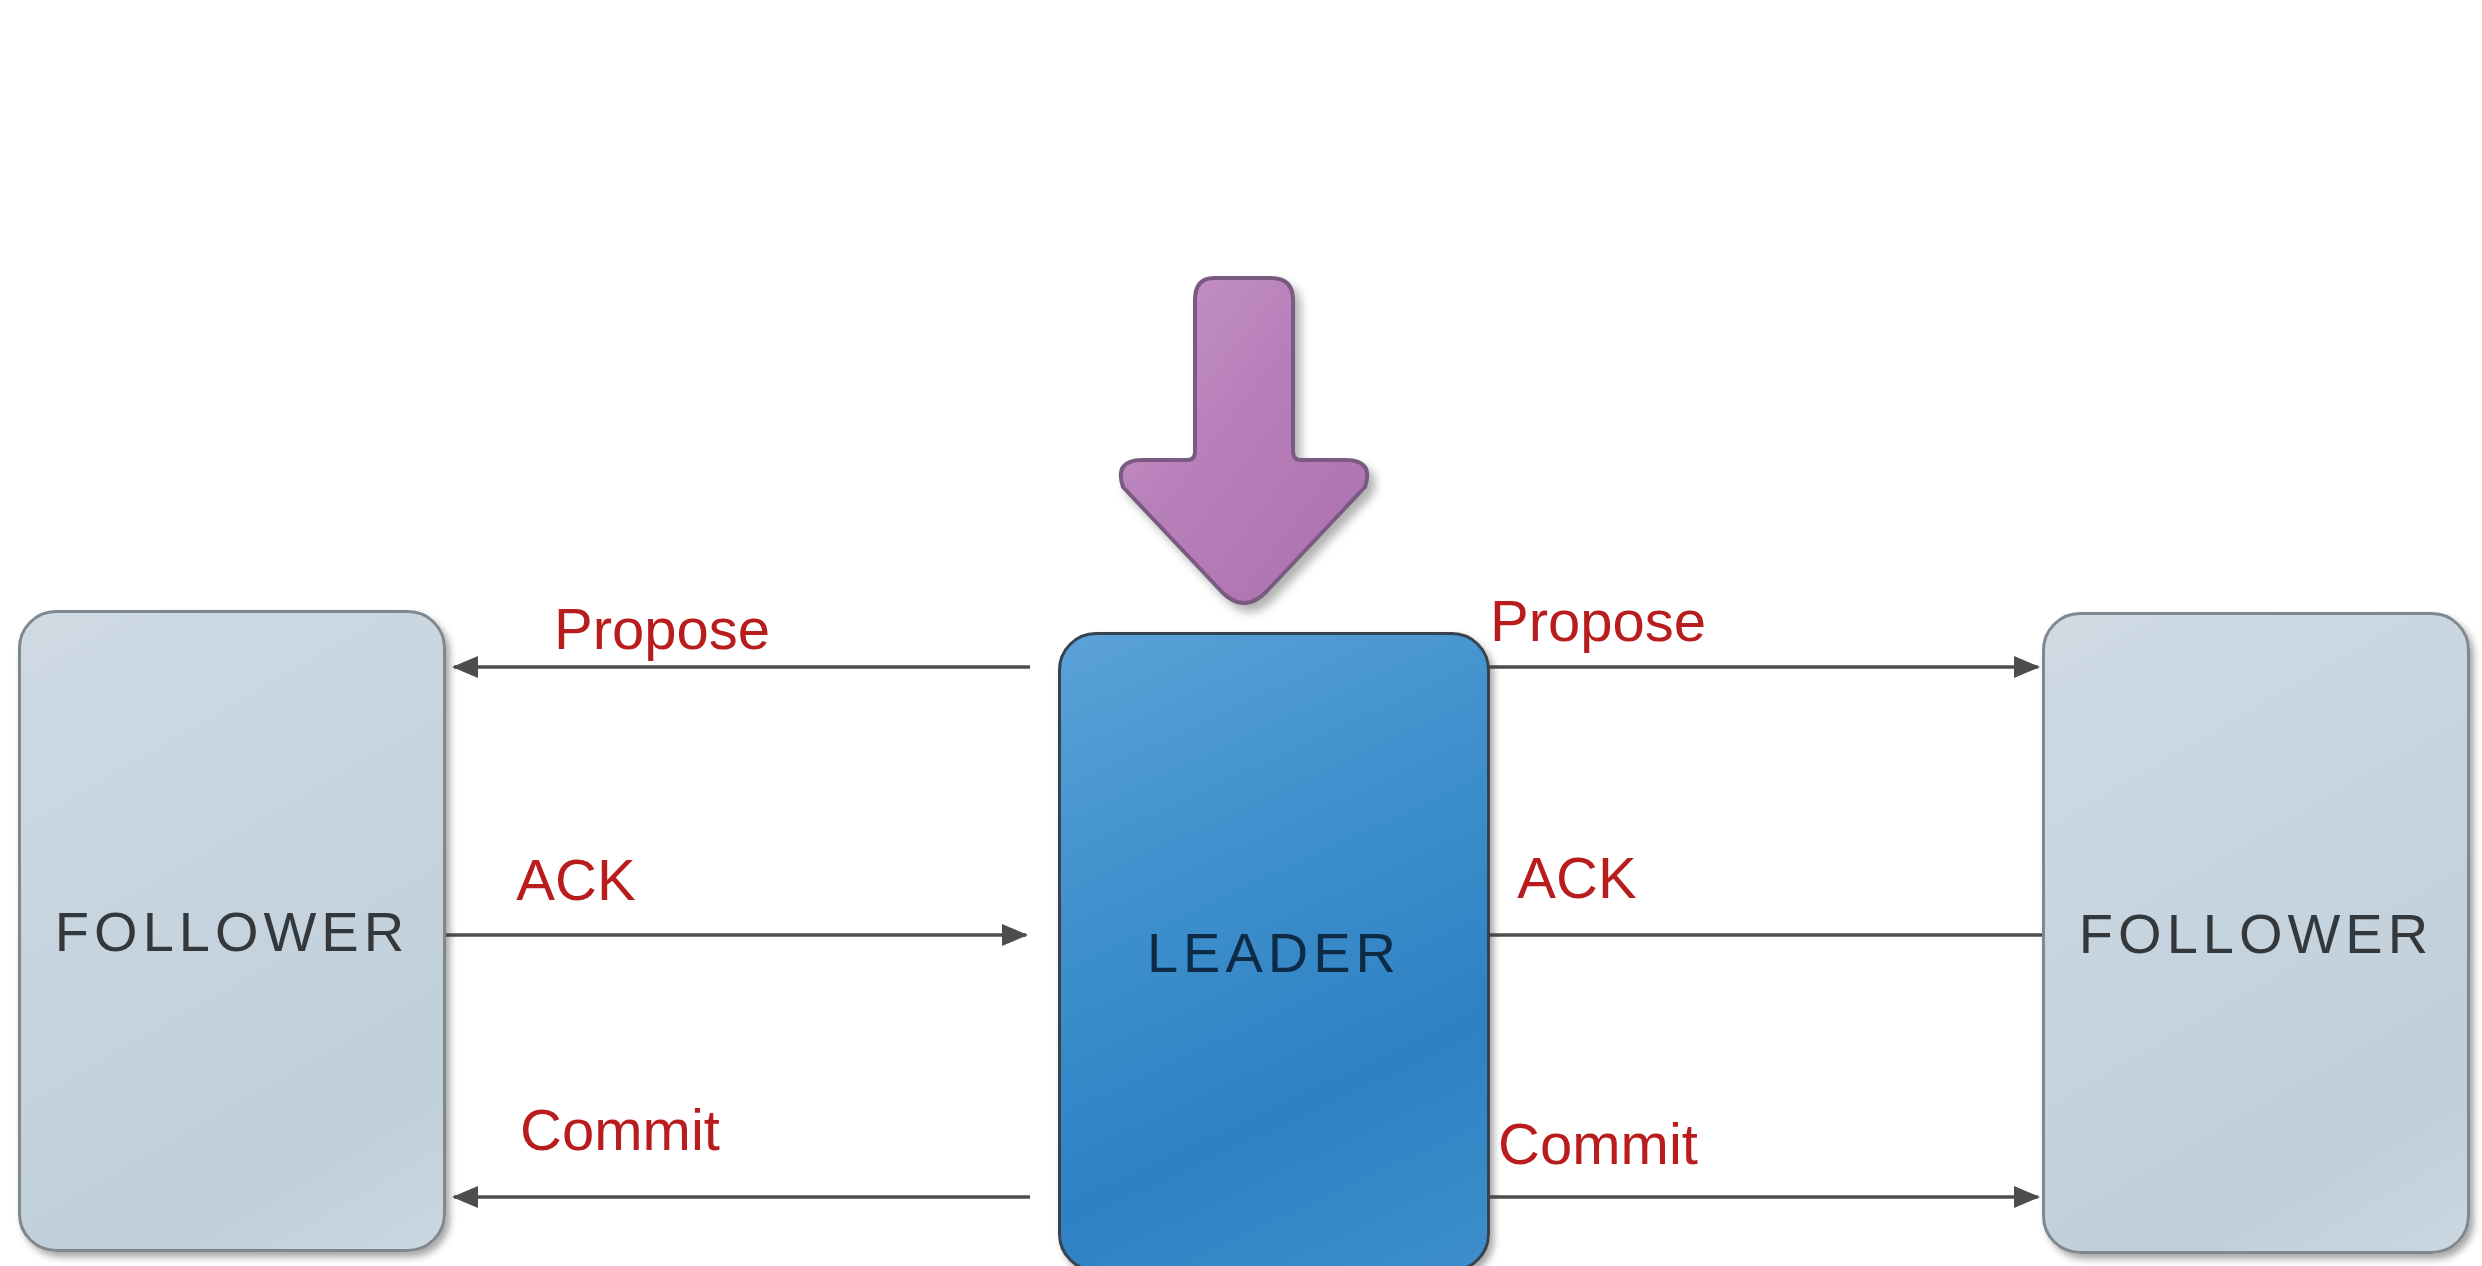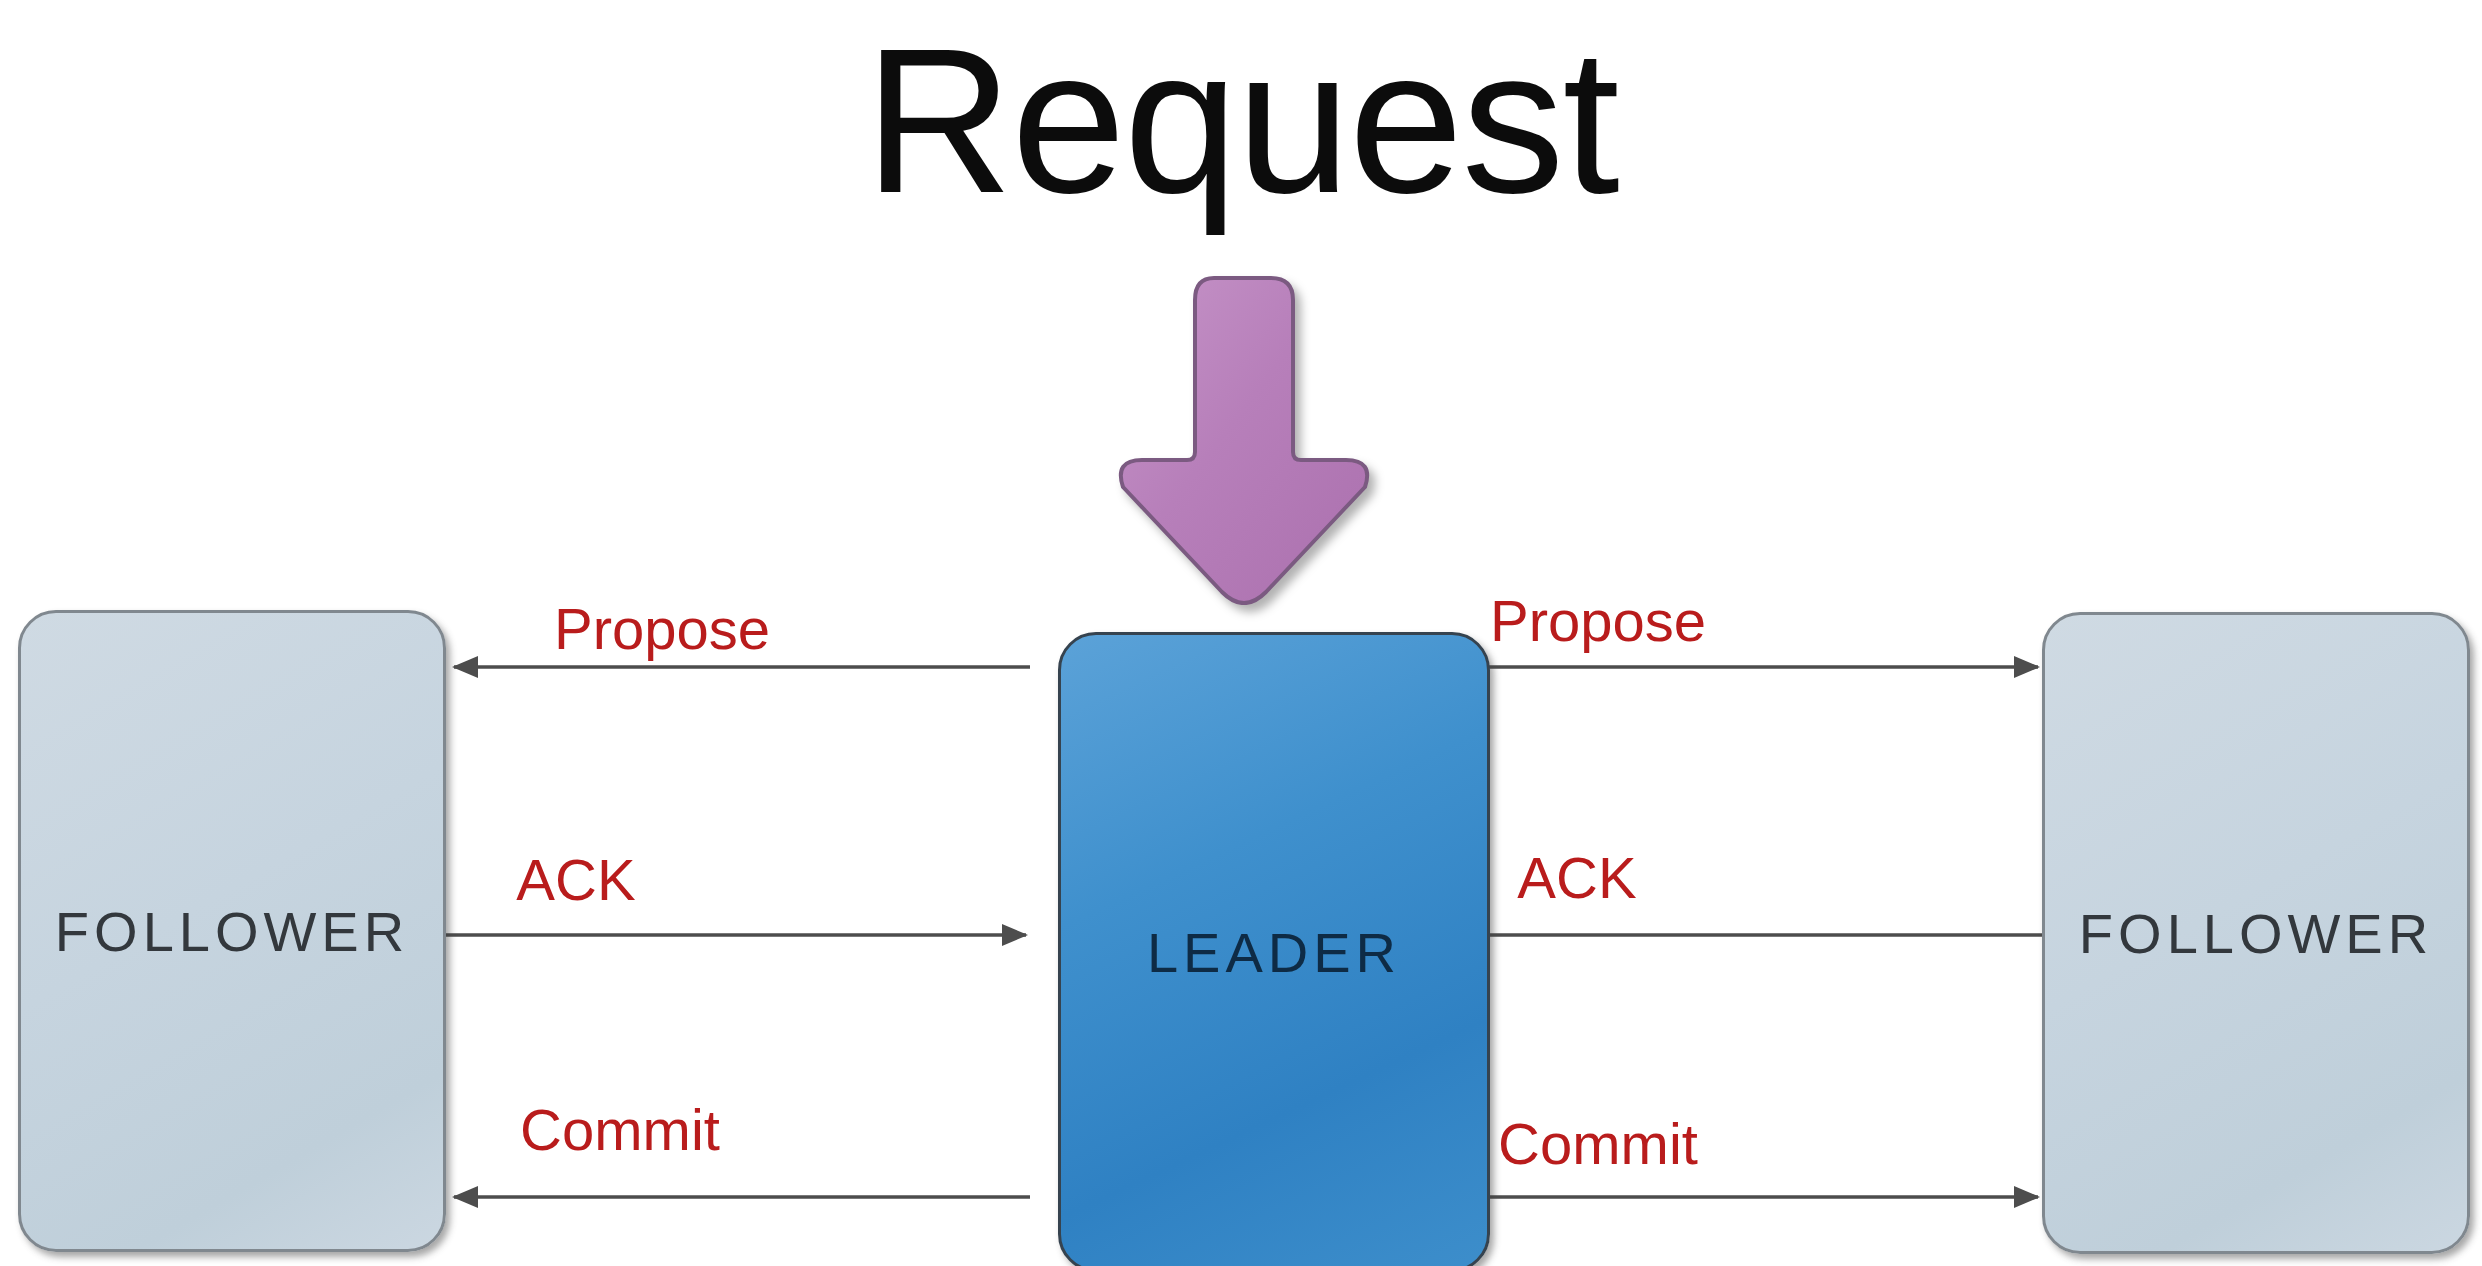--- a/index.html
+++ b/index.html
@@ -74,21 +74,20 @@
   }
   .request-arrow{
     filter:drop-shadow(6px 7px 5px rgba(0,0,0,0.30));
   }
 </style>
 </head>
 <body>
 
 <div class="stage">
 
-  <div class="title">Request</div>
 
   <svg class="overlay" viewBox="0 0 2482 1266" xmlns="http://www.w3.org/2000/svg">
     <defs>
       <marker id="ah" markerUnits="userSpaceOnUse" markerWidth="28" markerHeight="22" refX="24" refY="11" orient="auto">
         <path d="M0,0 L26,11 L0,22 Z" fill="#4d4d4d"></path>
       </marker>
       <linearGradient id="purpleGrad" x1="0" y1="0" x2="1" y2="1">
         <stop offset="0" stop-color="#c694c8"></stop>
         <stop offset="0.45" stop-color="#b77fba"></stop>
         <stop offset="1" stop-color="#ab70ae"></stop>

